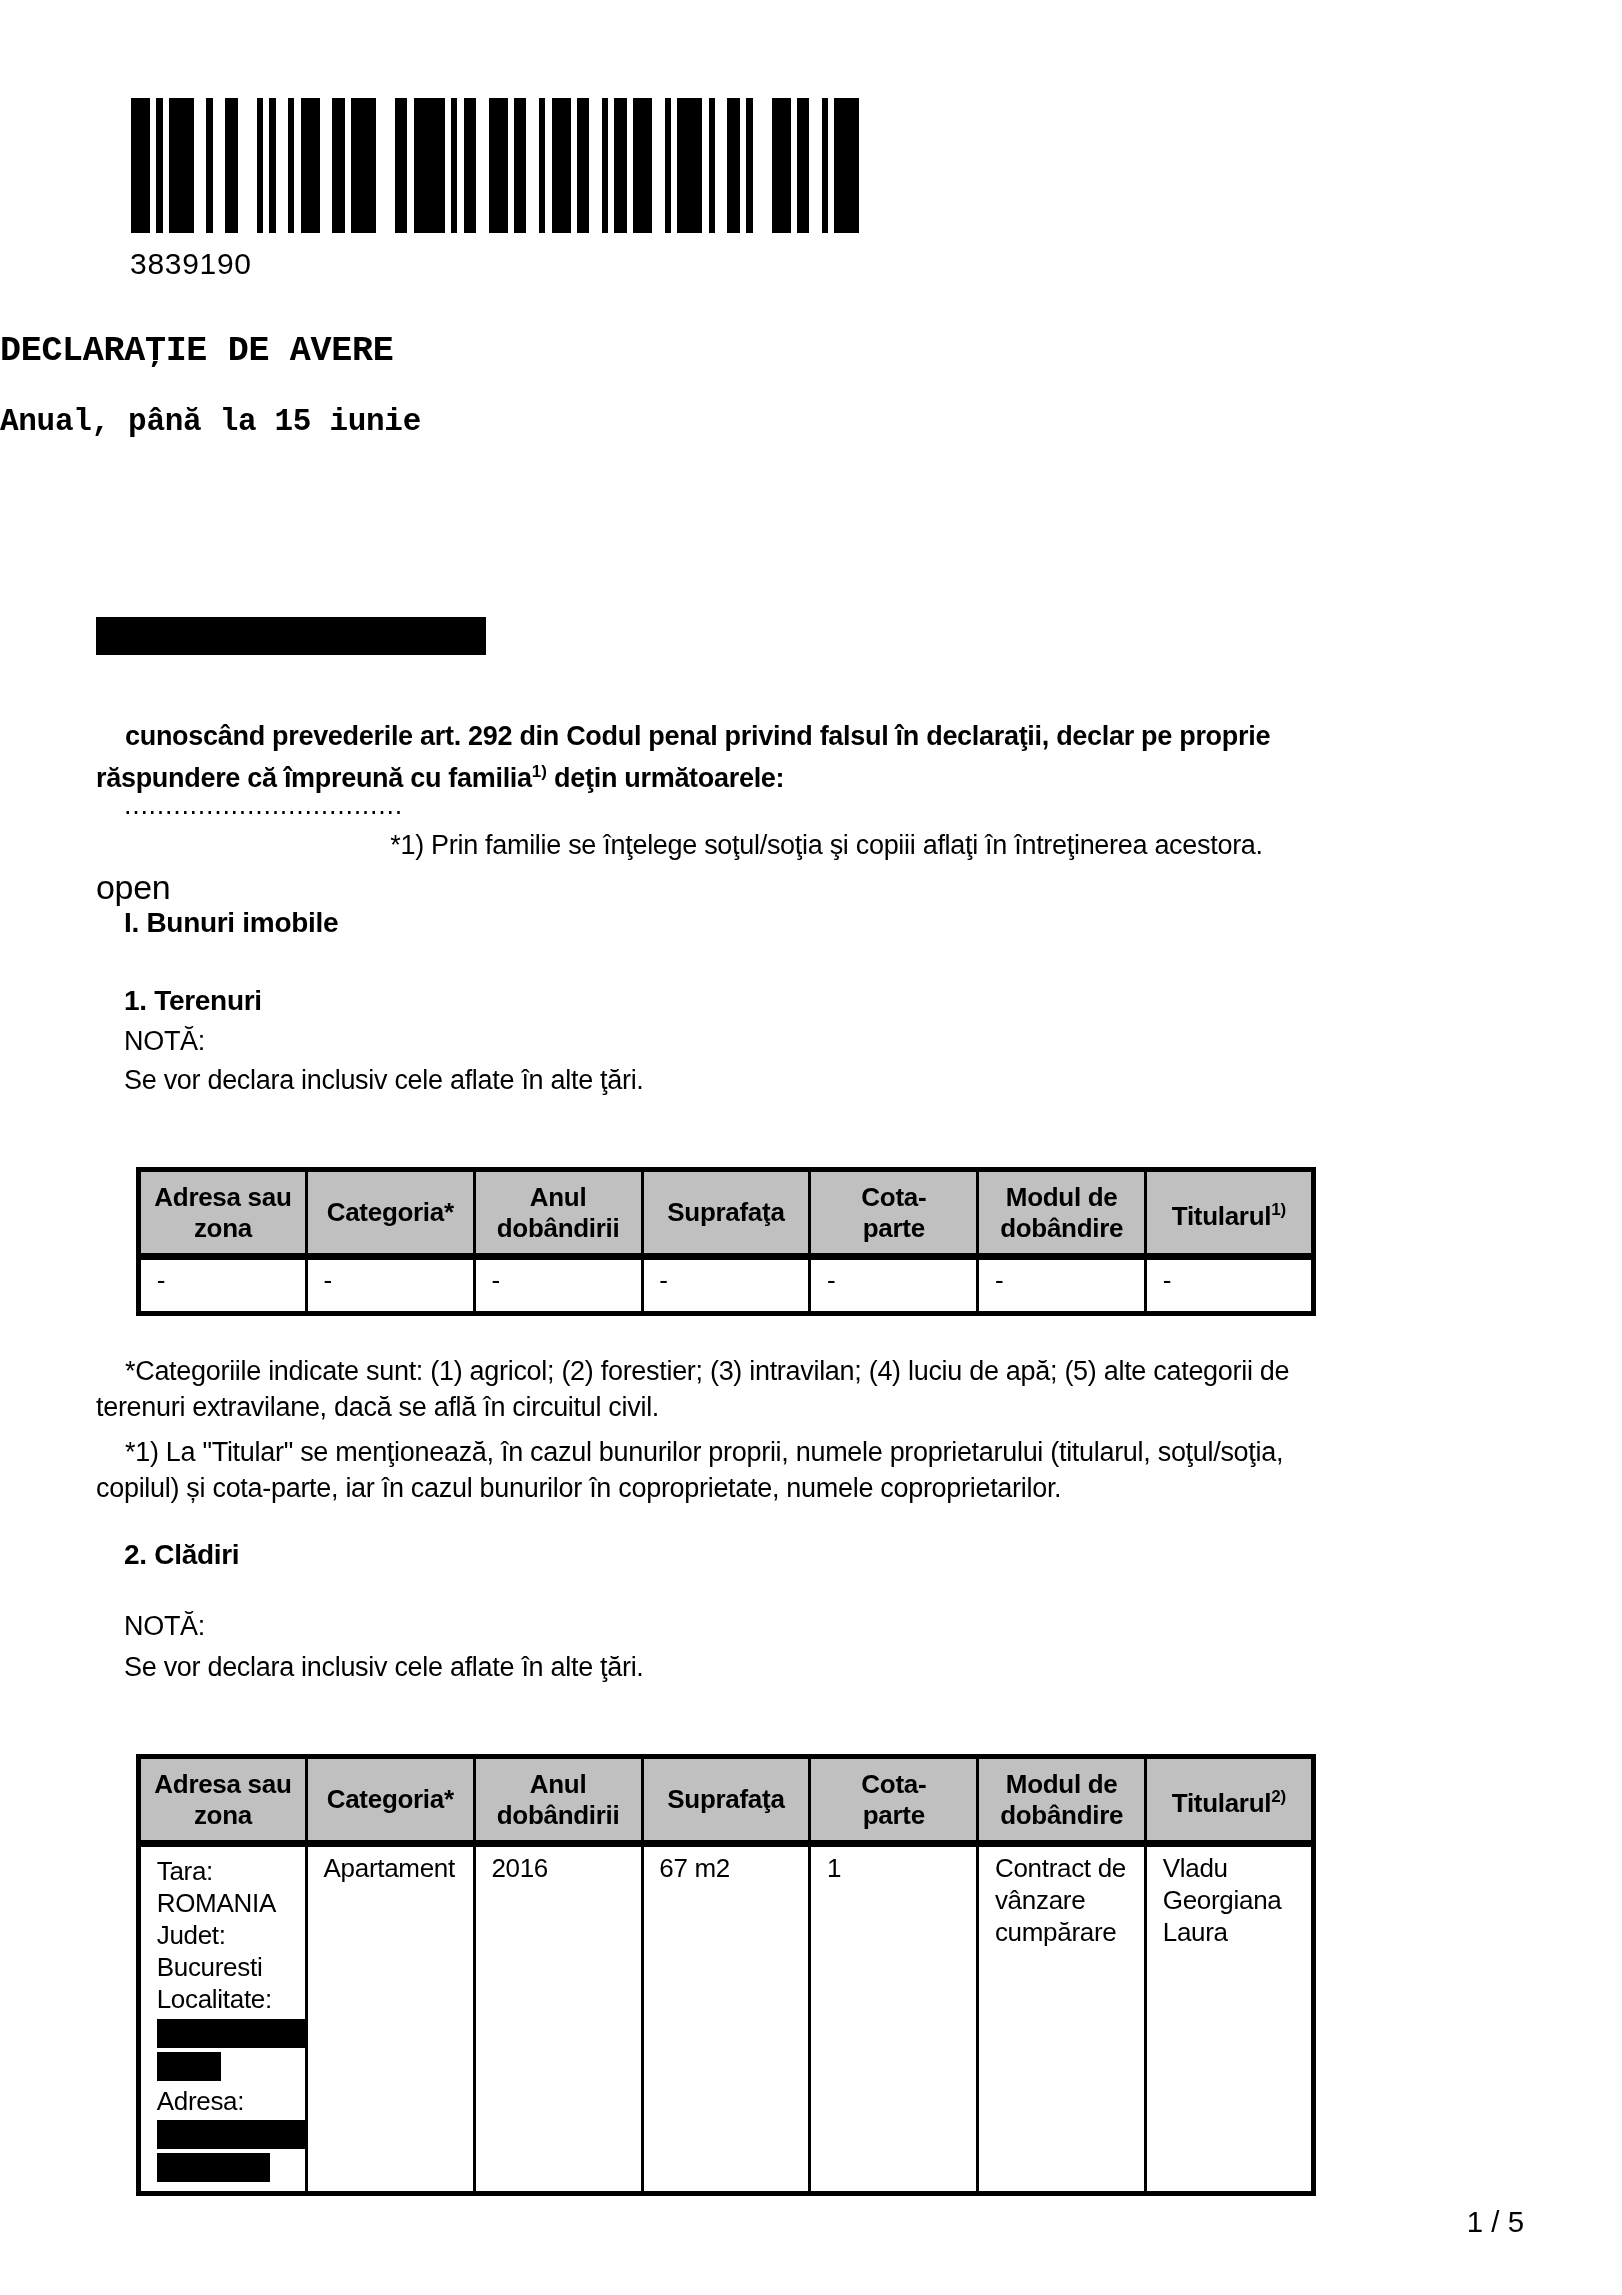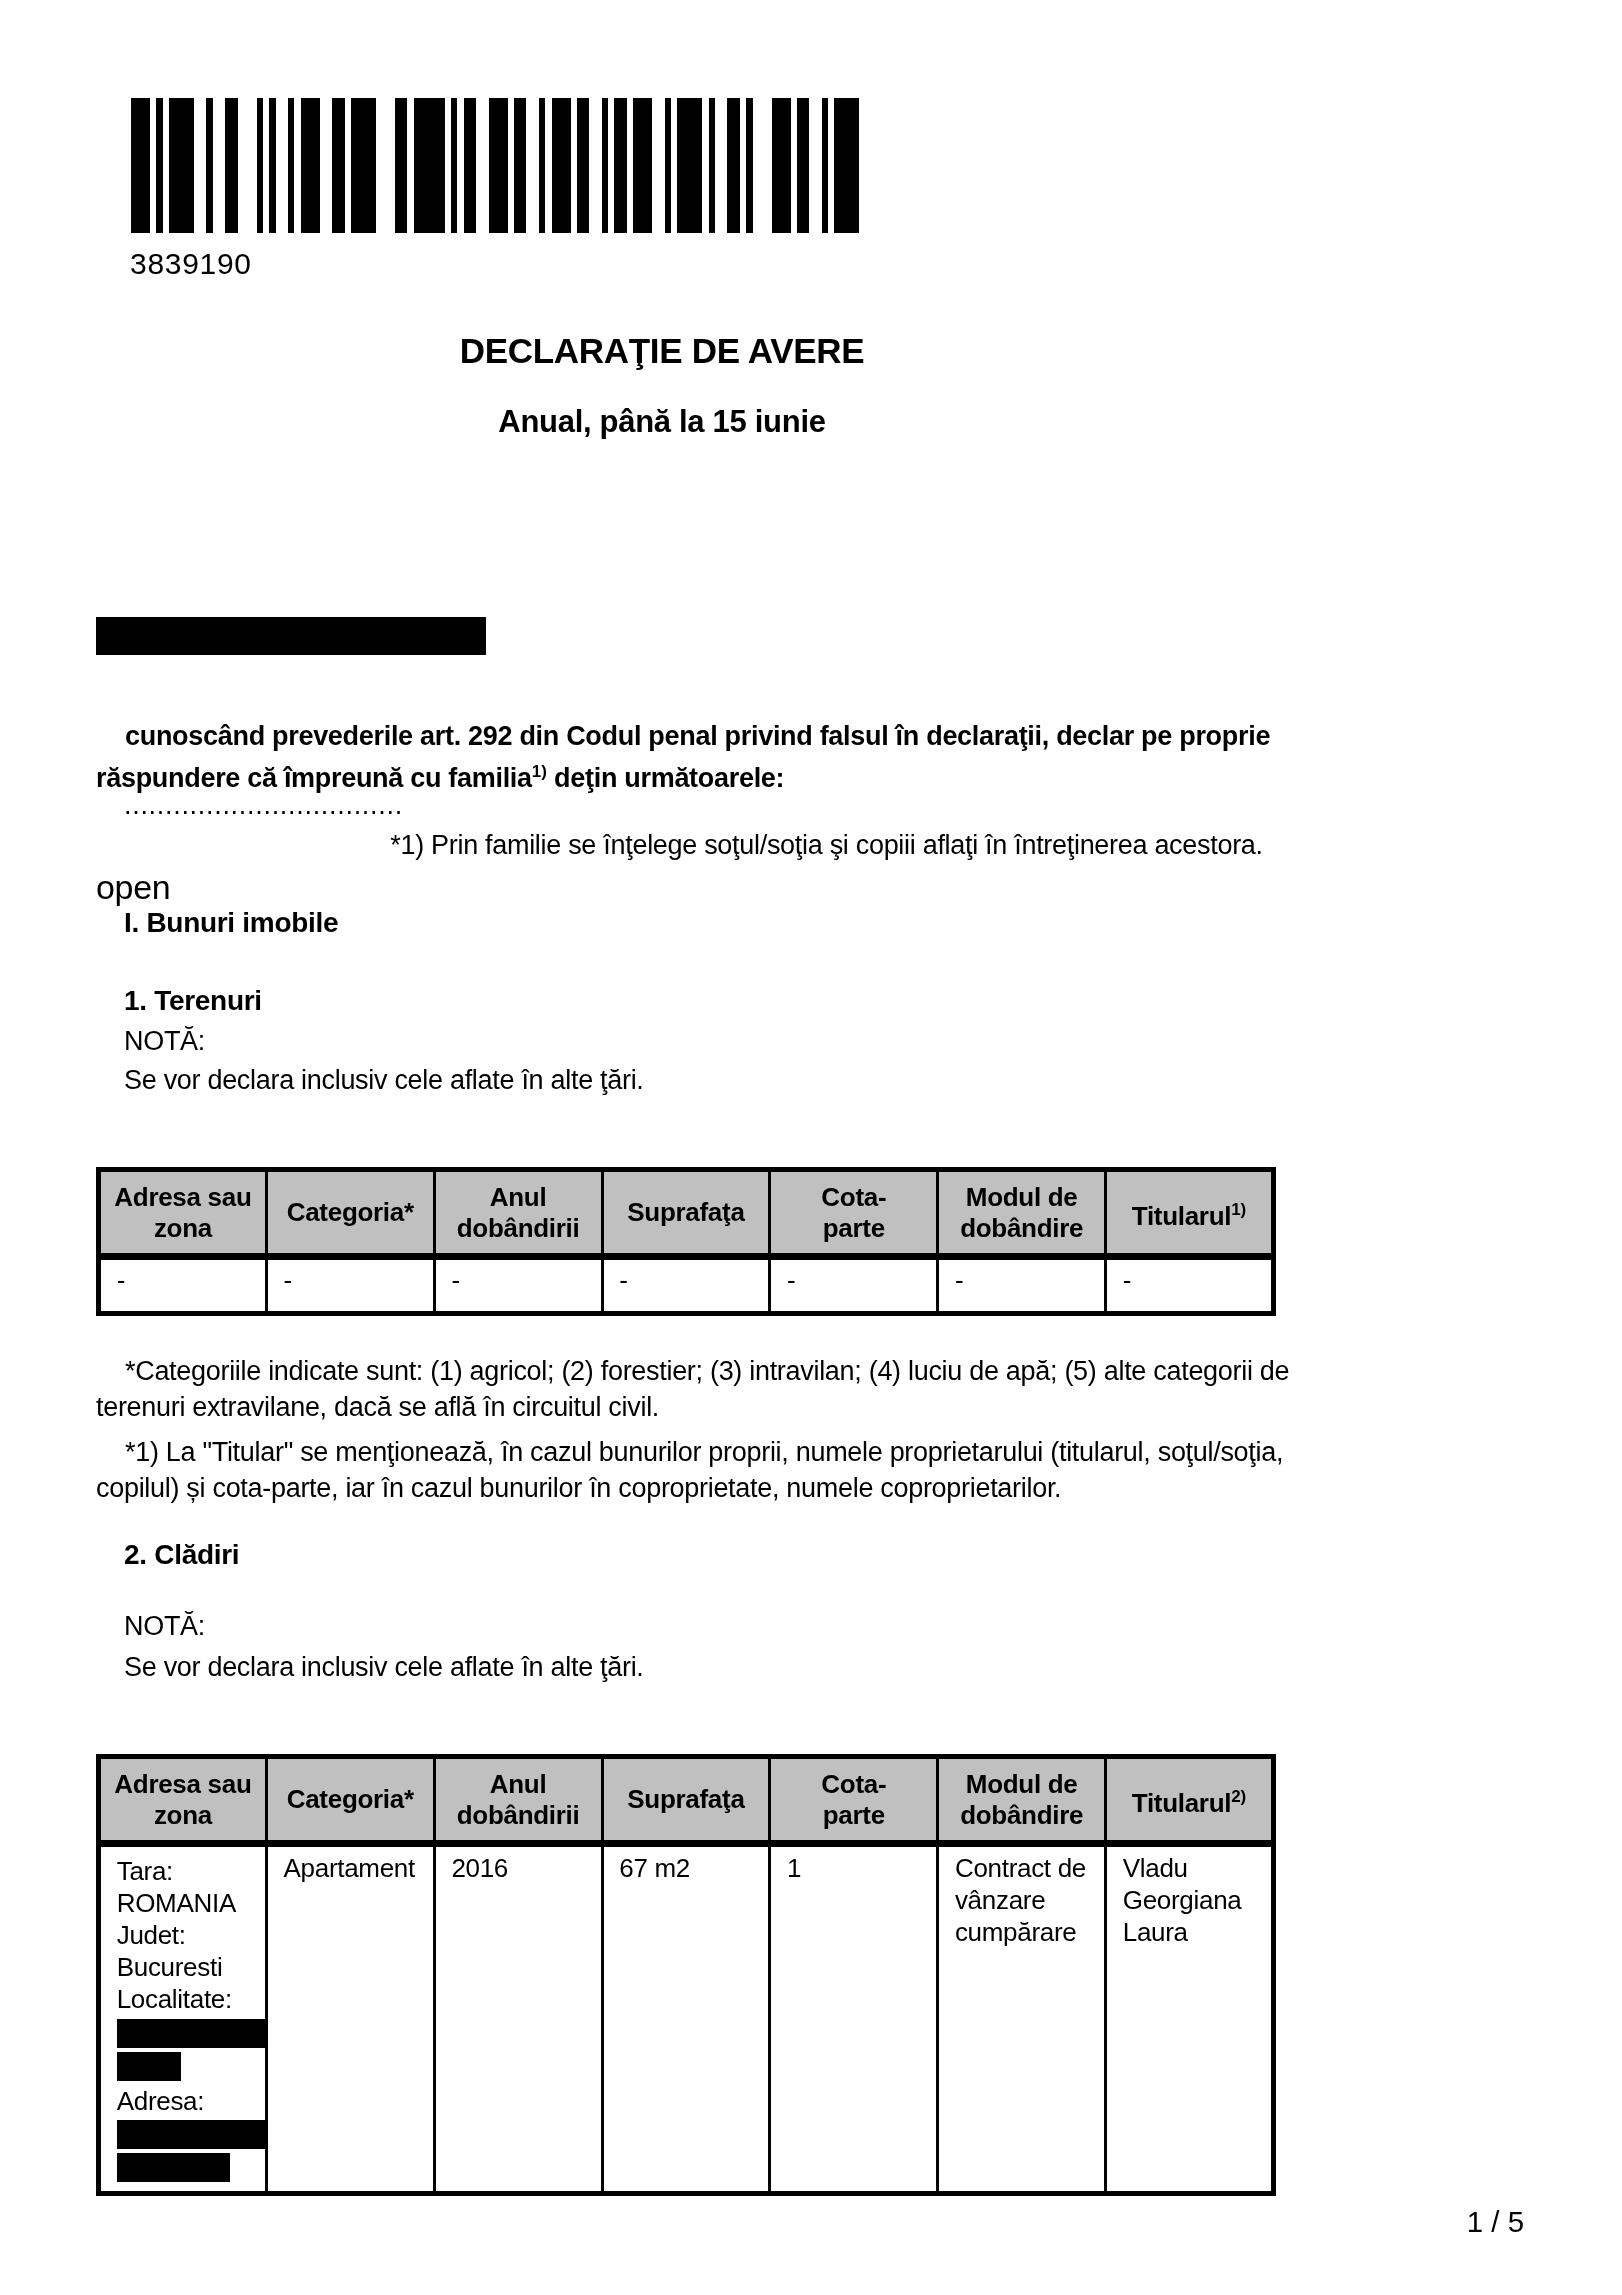--- a/index.html
+++ b/index.html
@@ -9,21 +9,21 @@
     background:#ffffff;
     font-family:"Liberation Sans",sans-serif;
     color:#000;
     overflow:hidden;
     letter-spacing:-0.3px;
   }
   .abs{position:absolute;}
   .b{font-weight:bold;}
   .line{line-height:36px;font-size:27px;}
   .ind{padding-left:29px;}
-  .center{left:0;width:1324px;text-align:center;}
+  .center{left:0;width:1324px;text-align:left;font-family:Liberation Mono, monospace;}
 
   
   .barcode{left:131px;top:98px;height:135px;display:flex;align-items:stretch;}
   .bar{background:#000;height:100%;}
   .gap{height:100%;}
   .barcode-num{left:130px;top:247px;font-size:30px;letter-spacing:0.7px;}
 
   .title{top:331px;font-size:35px;}
   .subtitle{top:404px;font-size:31px;}
 
@@ -46,20 +46,21 @@
   .nota-text-2{left:124px;top:1652px;font-size:27px;}
 
   .note-cat{left:96px;top:1353px;width:1432px;}
   .note-tit{left:96px;top:1434px;width:1432px;}
 
   table.decl{
     border-collapse:collapse;
     table-layout:fixed;
     width:1180px;
     font-size:26px;
+    margin-left:40px;
   }
   .t1{left:96px;top:1167px;}
   .t2{left:96px;top:1754px;}
   table.decl{border:5.2px solid #000;}
   table.decl th,table.decl td{border:3.3px solid #000;}
   table.decl th{
     background:#c0c0c0;
     font-weight:bold;
     text-align:center;vertical-align:middle;
     height:81px;line-height:31px;

